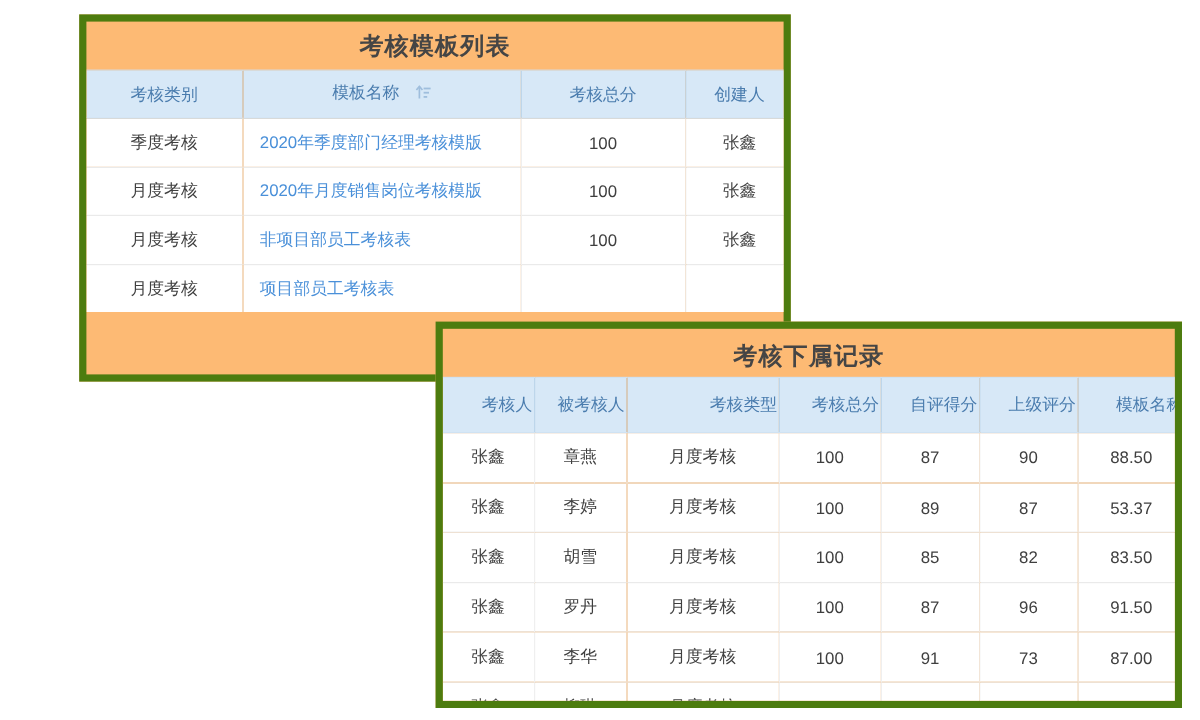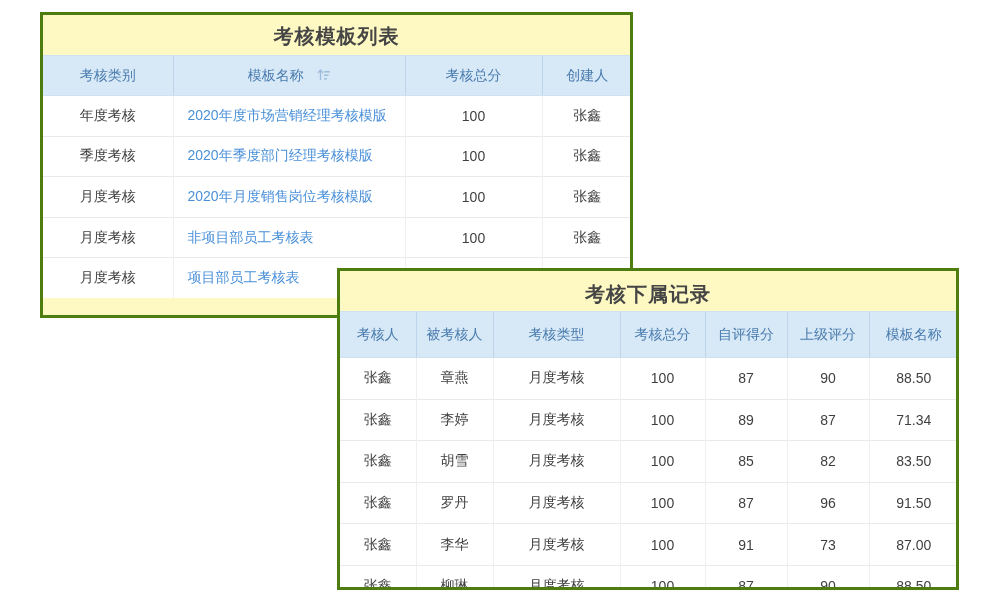--- a/index.html
+++ b/index.html
@@ -10,24 +10,25 @@
   }
   .stage {
     position: relative;
     width: 1000px;
     height: 600px;
     background: #ffffff;
     overflow: hidden;
   }
   .panel {
     position: absolute;
-    background: #fef9c3;
-    border: 3px solid #4d7c0f;
+    background: #fdba74;
+    border: 6px solid #4d7c0f;
     box-sizing: border-box;
     overflow: hidden;
+    margin-left: 26px;
   }
   .panel-templates {
     left: 40px;
     top: 12px;
     width: 593px;
     height: 306px;
     z-index: 1;
   }
   .panel-records {
     left: 337px;
@@ -58,21 +59,21 @@
     font-weight: normal;
     text-align: center;
     border-left: 1px solid #bdd6eb;
     border-top: 1px solid #cfe2f2;
     border-bottom: 1px solid #cfe2f2;
     white-space: nowrap;
     overflow: hidden;
   }
   th:first-child { border-left: none; }
   .panel-templates th { height: 37px; font-family: Liberation Mono, monospace; }
-  .panel-records th { height: 43px; }
+  .panel-records th { height: 43px; text-align: right; }
 
   td {
     color: #3f3f3f;
     text-align: center;
     border-top: 1px solid #eaeaea;
     border-left: 1px solid #efefef;
     white-space: nowrap;
     overflow: hidden;
     background: #ffffff;
   }
@@ -121,28 +122,20 @@
                 <rect x="7" y="5.5" width="4.5" height="1.5" fill="#9fbedd"></rect>
                 <rect x="7" y="9" width="3" height="1.5" fill="#9fbedd"></rect>
               </svg>
             </span>
           </th>
           <th>考核总分</th>
           <th>创建人</th>
         </tr>
       </thead>
       <tbody>
-  <tr>
-    <td>年度考核</td>
-    <td class="cell-name">
-      <a class="tpl-link" href="#">2020年度市场营销经理考核模版</a>
-    </td>
-    <td>100</td>
-    <td>张鑫</td>
-  </tr>
 
   <tr>
     <td>季度考核</td>
     <td class="cell-name">
       <a class="tpl-link" href="#">2020年季度部门经理考核模版</a>
     </td>
     <td>100</td>
     <td>张鑫</td>
   </tr>
 
@@ -211,21 +204,21 @@
     <td>88.50</td>
   </tr>
 
   <tr>
     <td>张鑫</td>
     <td>李婷</td>
     <td>月度考核</td>
     <td>100</td>
     <td>89</td>
     <td>87</td>
-    <td>71.34</td>
+    <td>53.37</td>
   </tr>
 
   <tr>
     <td>张鑫</td>
     <td>胡雪</td>
     <td>月度考核</td>
     <td>100</td>
     <td>85</td>
     <td>82</td>
     <td>83.50</td>

